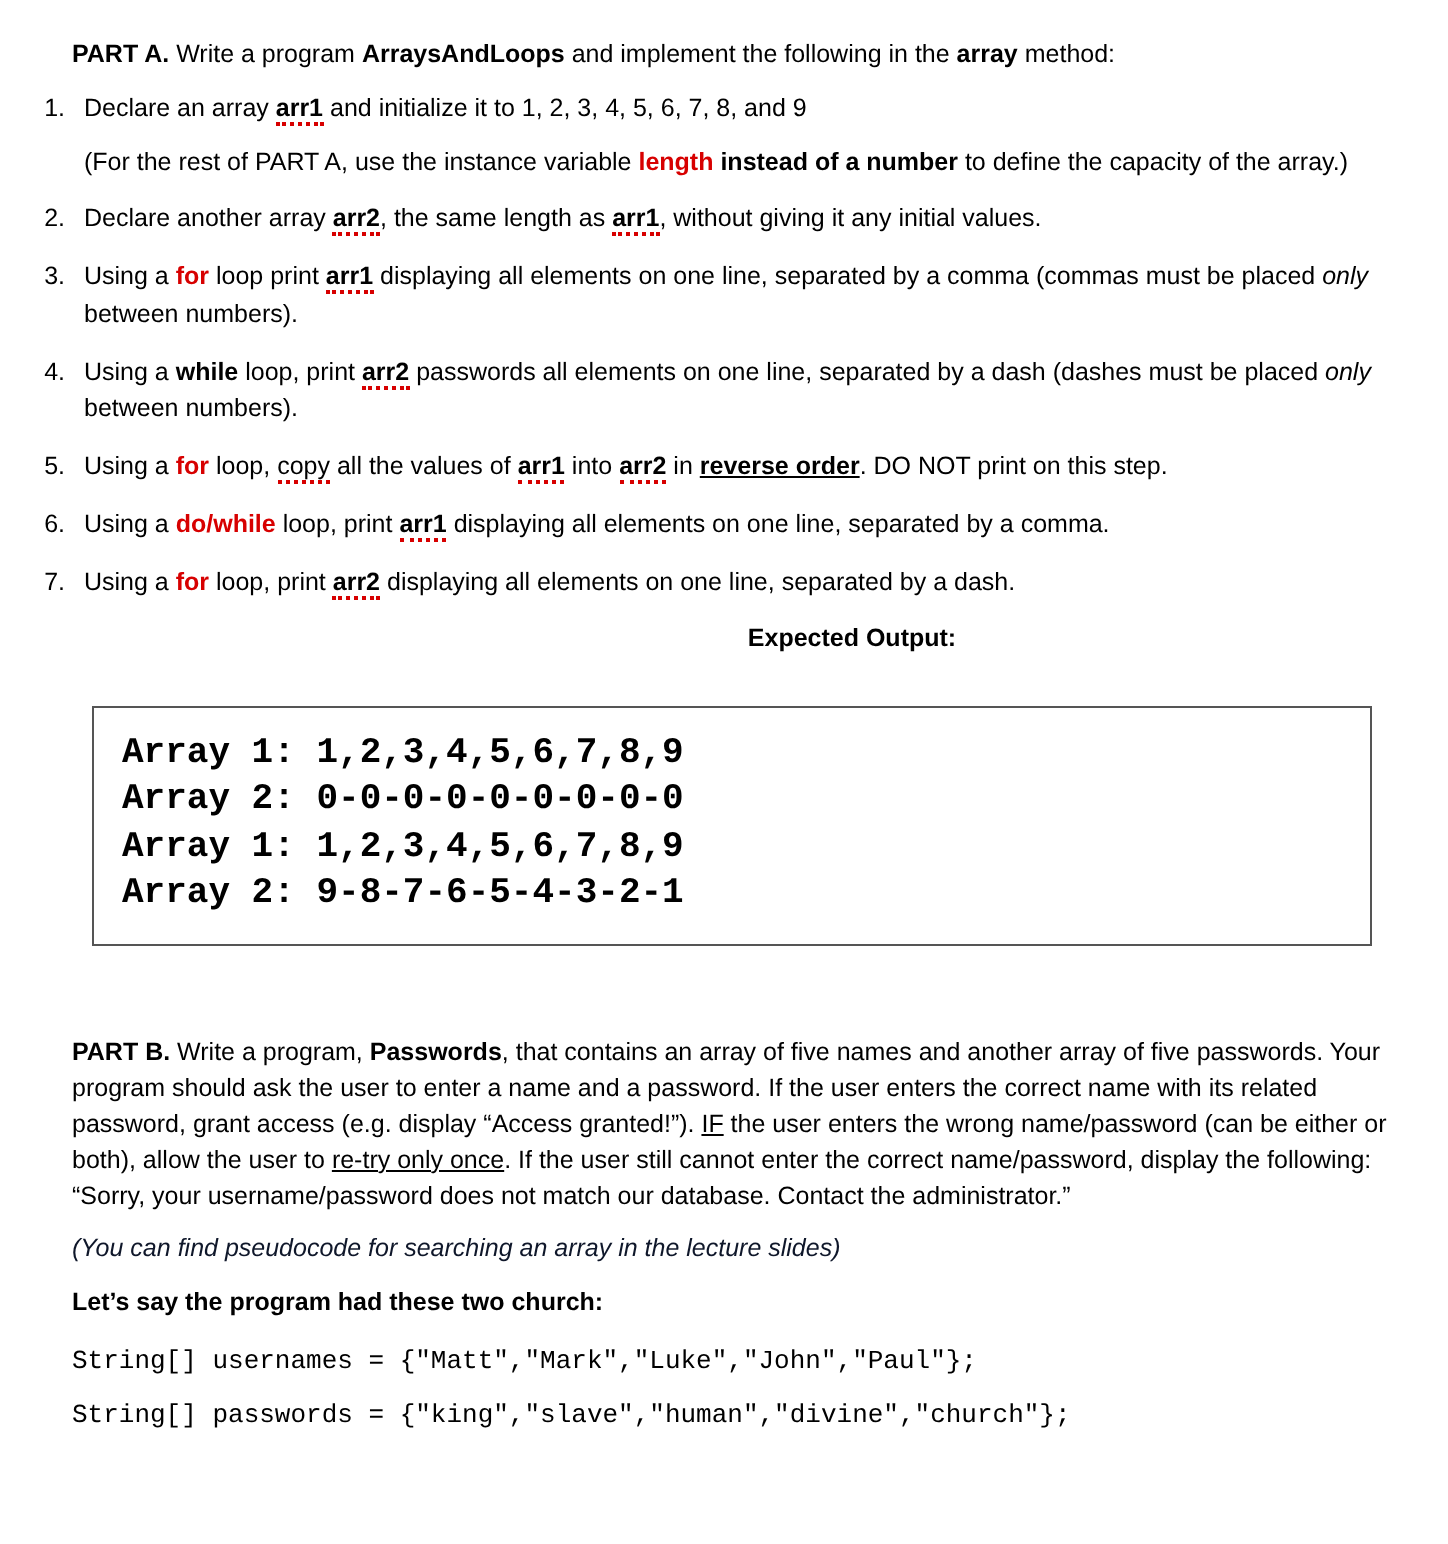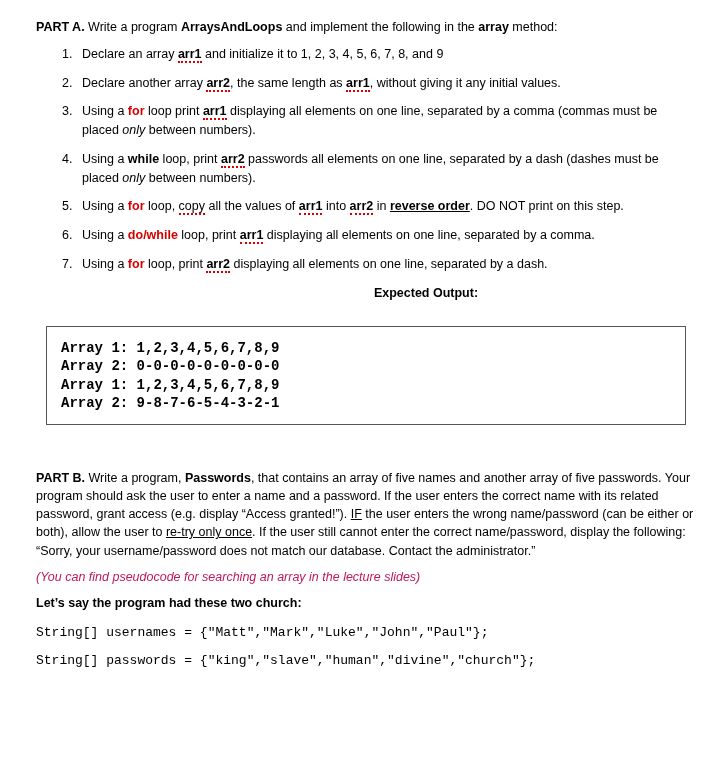--- a/index.html
+++ b/index.html
@@ -7,49 +7,48 @@
       font-family: Verdana, Geneva, sans-serif;
       font-size: 12.5px;
       line-height: 1.5;
       color: #000;
       background: #fff;
       width: 724px;
       padding: 18px 28px 30px 36px;
     }
     .bold { font-weight: bold; }
     .red { color: #d70000; }
-    .redital { color: #be185d; font-style: italic; }
+    .redital { color: #0f172a; font-style: italic; }
     .dotunder {
       border-bottom: 2px dotted #d70000;
       padding-bottom: 0px;
     }
     .underline { text-decoration: underline; }
     .heading { margin-bottom: 8px; }
     ol.numlist {
       list-style: decimal;
-      margin-left: 40px;
       padding-left: 0;
     }
     ol.numlist > li {
       margin-bottom: 10px;
       padding-left: 6px;
     }
     .subpara { margin-top: 8px; margin-bottom: 4px; }
     .expected-label {
       font-weight: bold;
       text-align: center;
       margin: 6px 0 24px 120px;
       display: block;
     }
     .output-box {
       border: 1px solid #555;
       padding: 12px 14px;
       margin: 6px 10px 22px 10px;
       font-family: "Courier New", Courier, monospace;
-      font-size: 14px;
+      font-size: 18px;
       font-weight: bold;
       line-height: 1.3;
       white-space: pre;
     }
     .partb-para {
       margin: 14px 0 8px 0;
       line-height: 1.45;
     }
     .pseudo {
       margin: 6px 0 8px 0;
@@ -67,20 +66,23 @@
 <body>
 
 <p class="heading">
   <span class="bold">PART A.</span><span> Write a program </span><span class="bold">ArraysAndLoops</span><span> and implement the following in the </span><span class="bold">array</span><span> method:</span>
 </p>
 
 <ol class="numlist">
 
   <li>
     <span>Declare an array </span><span class="bold dotunder">arr1</span><span> and initialize it to 1, 2, 3, 4, 5, 6, 7, 8, and 9</span>
+    <p class="subpara">
+      <span>(For the rest of PART A, use the instance variable </span><span class="bold red">length</span><span class="bold"> instead of a number</span><span> to define the capacity of the array.)</span>
+    </p>
   </li>
 
   <li>
     <span>Declare another array </span><span class="bold dotunder">arr2</span><span>, the same length as </span><span class="bold dotunder">arr1</span><span>, without giving it any initial values.</span>
   </li>
 
   <li>
     <span>Using a </span><span class="bold red">for</span><span> loop print </span><span class="bold dotunder">arr1</span><span> displaying all elements on one line, separated by a comma (commas must be placed </span><span class="italic">only</span><span> between numbers).</span>
   </li>
 

